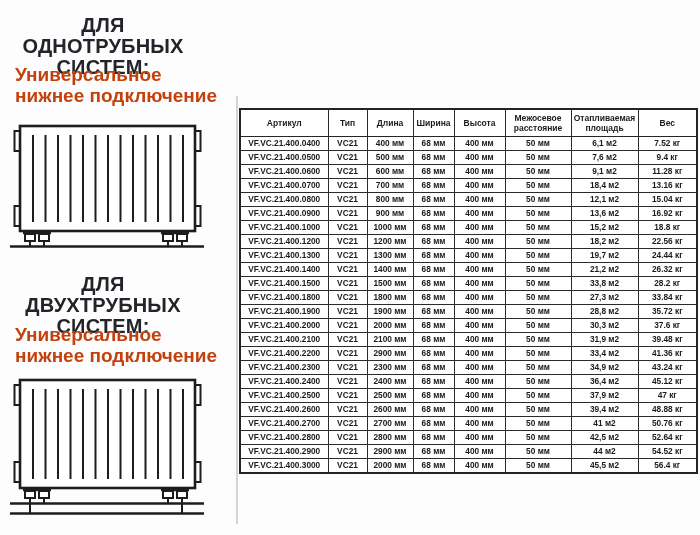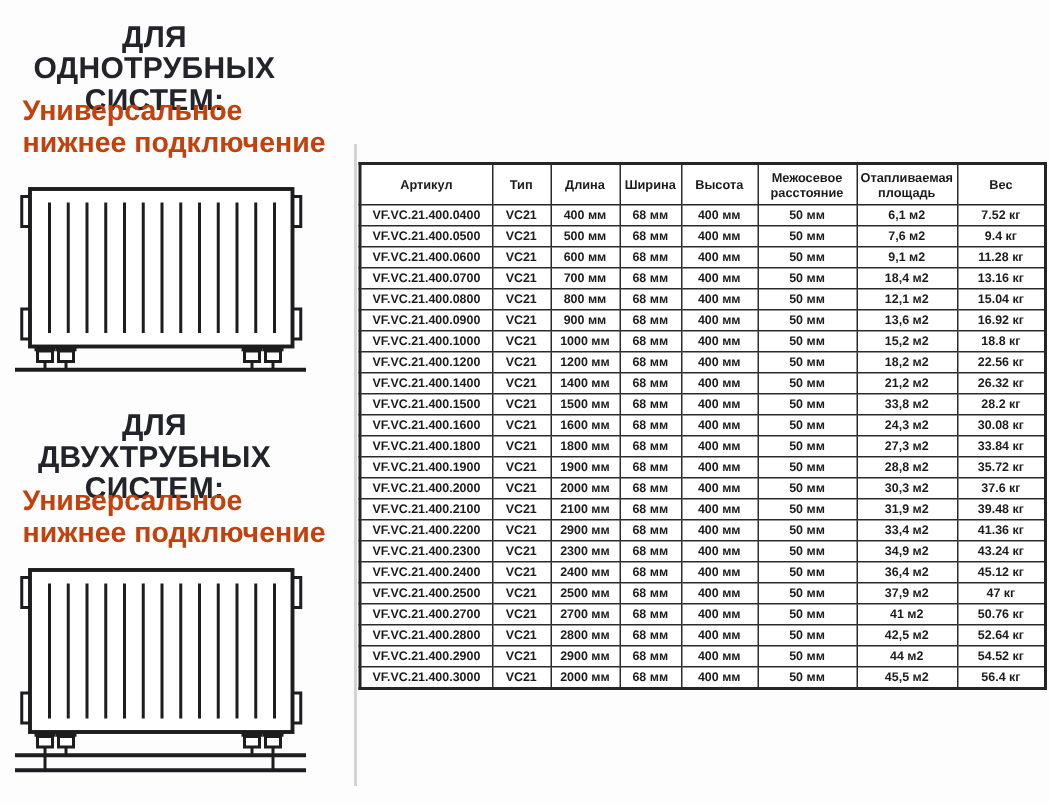--- a/index.html
+++ b/index.html
@@ -294,50 +294,50 @@
           <td>VF.VC.21.400.1200</td>
           <td>VC21</td>
           <td>1200 мм</td>
           <td>68 мм</td>
           <td>400 мм</td>
           <td>50 мм</td>
           <td>18,2 м2</td>
           <td>22.56 кг</td>
         </tr>
         <tr>
+          <td>VF.VC.21.400.1300</td>
+          <td>VC21</td>
+          <td>1300 мм</td>
+          <td>68 мм</td>
+          <td>400 мм</td>
+          <td>50 мм</td>
+          <td>19,7 м2</td>
+          <td>24.44 кг</td>
+        </tr>
+        <tr>
           <td>VF.VC.21.400.1400</td>
           <td>VC21</td>
           <td>1400 мм</td>
           <td>68 мм</td>
           <td>400 мм</td>
           <td>50 мм</td>
           <td>21,2 м2</td>
           <td>26.32 кг</td>
         </tr>
         <tr>
           <td>VF.VC.21.400.1500</td>
           <td>VC21</td>
           <td>1500 мм</td>
           <td>68 мм</td>
           <td>400 мм</td>
           <td>50 мм</td>
           <td>33,8 м2</td>
           <td>28.2 кг</td>
         </tr>
         <tr>
-          <td>VF.VC.21.400.1600</td>
-          <td>VC21</td>
-          <td>1600 мм</td>
-          <td>68 мм</td>
-          <td>400 мм</td>
-          <td>50 мм</td>
-          <td>24,3 м2</td>
-          <td>30.08 кг</td>
-        </tr>
-        <tr>
           <td>VF.VC.21.400.1800</td>
           <td>VC21</td>
           <td>1800 мм</td>
           <td>68 мм</td>
           <td>400 мм</td>
           <td>50 мм</td>
           <td>27,3 м2</td>
           <td>33.84 кг</td>
         </tr>
         <tr>
@@ -402,20 +402,30 @@
         </tr>
         <tr>
           <td>VF.VC.21.400.2500</td>
           <td>VC21</td>
           <td>2500 мм</td>
           <td>68 мм</td>
           <td>400 мм</td>
           <td>50 мм</td>
           <td>37,9 м2</td>
           <td>47 кг</td>
+        </tr>
+        <tr>
+          <td>VF.VC.21.400.2600</td>
+          <td>VC21</td>
+          <td>2600 мм</td>
+          <td>68 мм</td>
+          <td>400 мм</td>
+          <td>50 мм</td>
+          <td>39,4 м2</td>
+          <td>48.88 кг</td>
         </tr>
         <tr>
           <td>VF.VC.21.400.2700</td>
           <td>VC21</td>
           <td>2700 мм</td>
           <td>68 мм</td>
           <td>400 мм</td>
           <td>50 мм</td>
           <td>41 м2</td>
           <td>50.76 кг</td>

